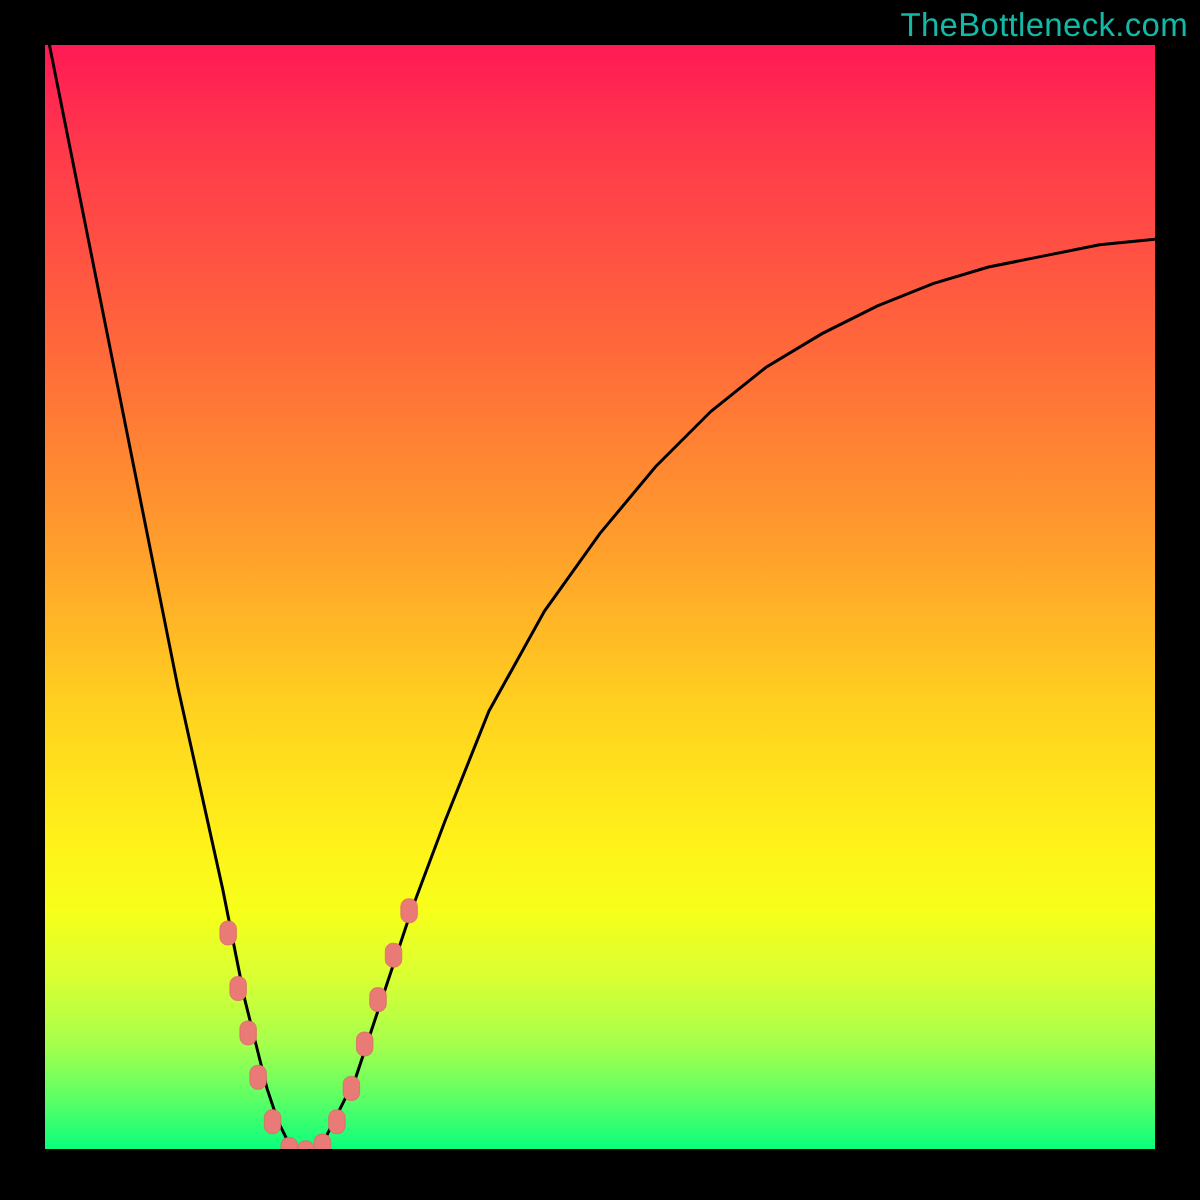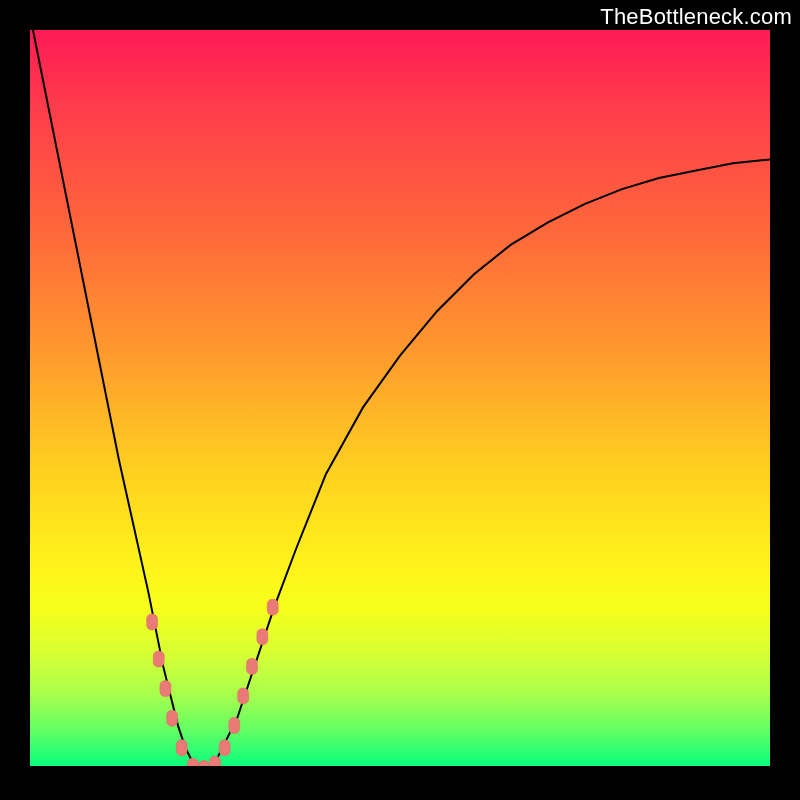--- a/index.html
+++ b/index.html
@@ -49,21 +49,21 @@
     left: 0;
     bottom: 0;
     width: 100%;
     height: 4px;
     background: #000;
   }
   .watermark {
     position: absolute;
     top: 4px;
     right: 8px;
-    color: #ffffff;
+    color: #14b8a6;
     font-size: 22px;
     letter-spacing: 0.2px;
     font-weight: 500;
   }
   svg.curve {
     position: absolute;
     left: 0; top: 0;
     width: 100%; height: 100%;
     overflow: visible;
   }

